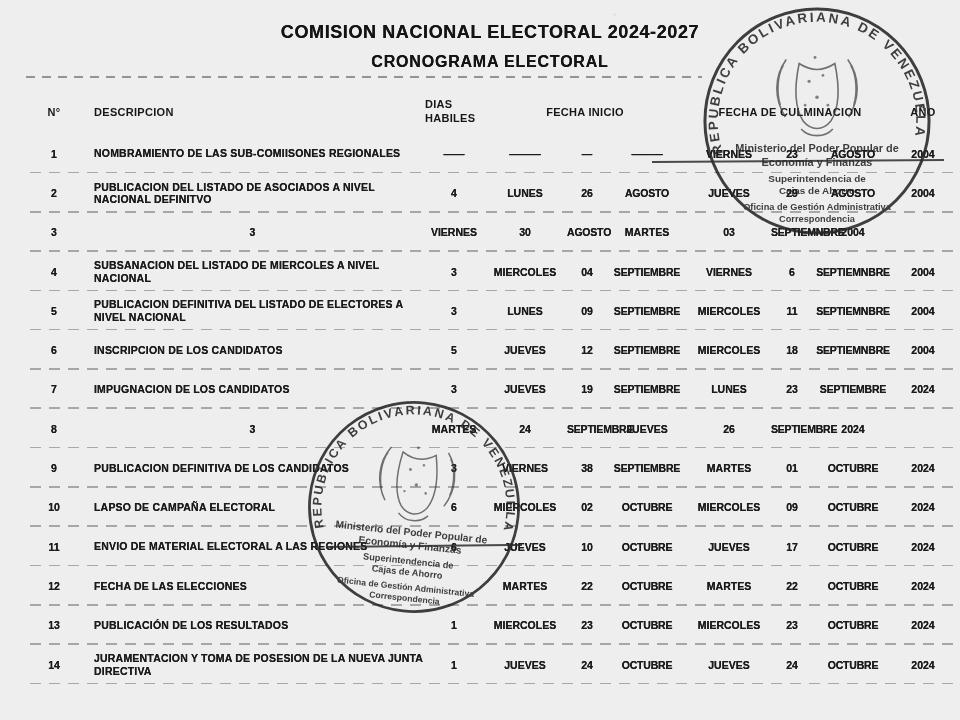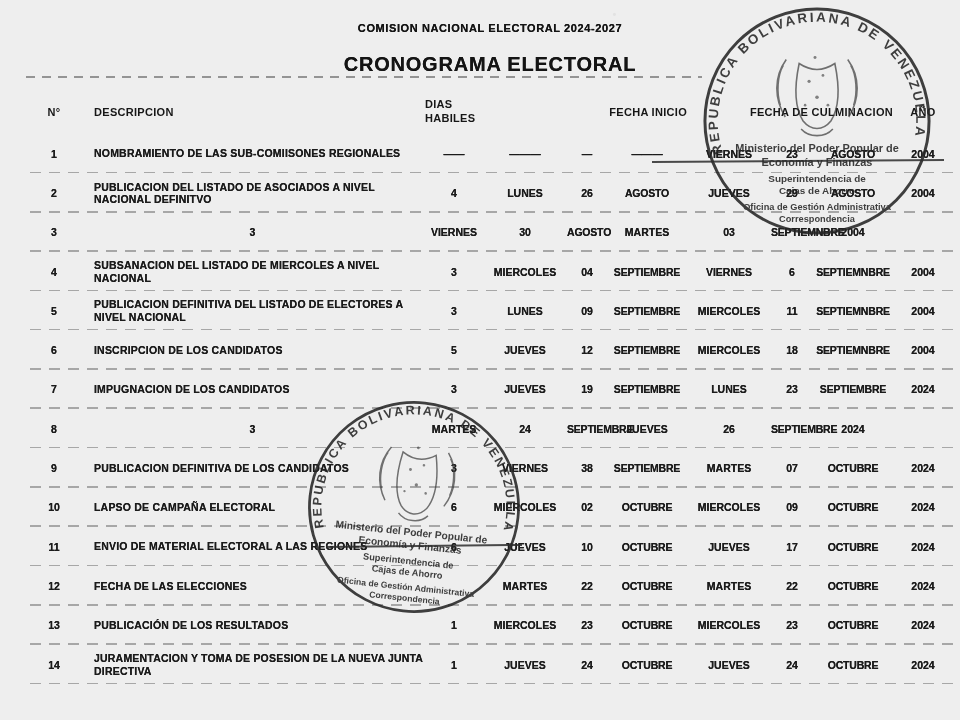--- a/index.html
+++ b/index.html
@@ -10,26 +10,26 @@
     color:#1f1f1f;
     -webkit-font-smoothing:antialiased;
   }
   .noise{position:absolute;inset:0;pointer-events:none;
     background:
       radial-gradient(circle at 88% 3%, rgba(0,0,0,.06) 0 1px, transparent 2px),
       radial-gradient(circle at 64% 2%, rgba(0,0,0,.05) 0 1px, transparent 2px);
   }
   .title{
     position:absolute;top:22px;left:30px;width:920px;text-align:center;
-    font-size:11px;font-weight:bold;letter-spacing:.6px;color:#141414;
+    font-size:18px;font-weight:bold;letter-spacing:.6px;color:#141414;
     text-shadow:0 0 .4px #141414;
   }
   .subtitle{
     position:absolute;top:53px;left:30px;width:920px;text-align:center;
-    font-size:20px;font-weight:bold;letter-spacing:.8px;color:#141414;
+    font-size:16px;font-weight:bold;letter-spacing:.8px;color:#141414;
     text-shadow:0 0 .4px #141414;
   }
   .hr-dash{
     position:absolute;height:2px;opacity:.55;
     background:repeating-linear-gradient(90deg,#4a4a4a 0 9px,transparent 9px 16px);
   }
   #divider-top{top:76px;left:26px;width:676px;}
 
   
   .tbl{position:absolute;left:28px;top:90px;width:925px;}
@@ -41,21 +41,21 @@
   .hrow{min-height:44px;font-size:11px;font-weight:bold;letter-spacing:.3px;color:#161616;}
   .row{min-height:39.3px;position:relative;}
   .row::after{
     content:"";position:absolute;left:2px;right:0;bottom:0;height:1.6px;opacity:.4;
     background:repeating-linear-gradient(90deg,#3c3c3c 0 11px,transparent 11px 19px);
   }
   .c{font-size:10.5px;font-weight:bold;color:#1b1b1b;text-shadow:0 0 .3px #1b1b1b;}
   .center{text-align:center;}
   .desc{padding-left:14px;line-height:1.18;letter-spacing:.2px;}
   .mes{letter-spacing:-.2px;}
-  .span3{grid-column:span 3;text-align:right;}
+  .span3{grid-column:span 3;text-align:center;}
   .h2line{line-height:1.25;}
   .hc{text-align:center;}
   .hl{padding-left:14px;}
 
   
   .stamp{position:absolute;opacity:.88;}
   #stamp-1{left:698px;top:2px;width:238px;height:238px;}
   #stamp-2{left:303px;top:396px;width:222px;height:222px;transform:rotate(6deg);}
   .stamp .ring{fill:none;stroke:#262626;stroke-width:3;}
   .stamp text{fill:#262626;}
@@ -187,21 +187,21 @@
     <div class="c center">2024</div>
   </div>
       <div class="row">
     <div class="c center">9</div>
     <div class="c desc">PUBLICACION DEFINITIVA DE LOS CANDIDATOS</div>
     <div class="c center">3</div>
     <div class="c center">VIERNES</div>
     <div class="c center">38</div>
     <div class="c center mes">SEPTIEMBRE</div>
     <div class="c center">MARTES</div>
-    <div class="c center">07</div>
+    <div class="c center">01</div>
     <div class="c center mes">OCTUBRE</div>
     <div class="c center">2024</div>
   </div>
       <div class="row">
     <div class="c center">10</div>
     <div class="c desc">LAPSO DE CAMPAÑA ELECTORAL</div>
     <div class="c center">6</div>
     <div class="c center">MIERCOLES</div>
     <div class="c center">02</div>
     <div class="c center mes">OCTUBRE</div>

